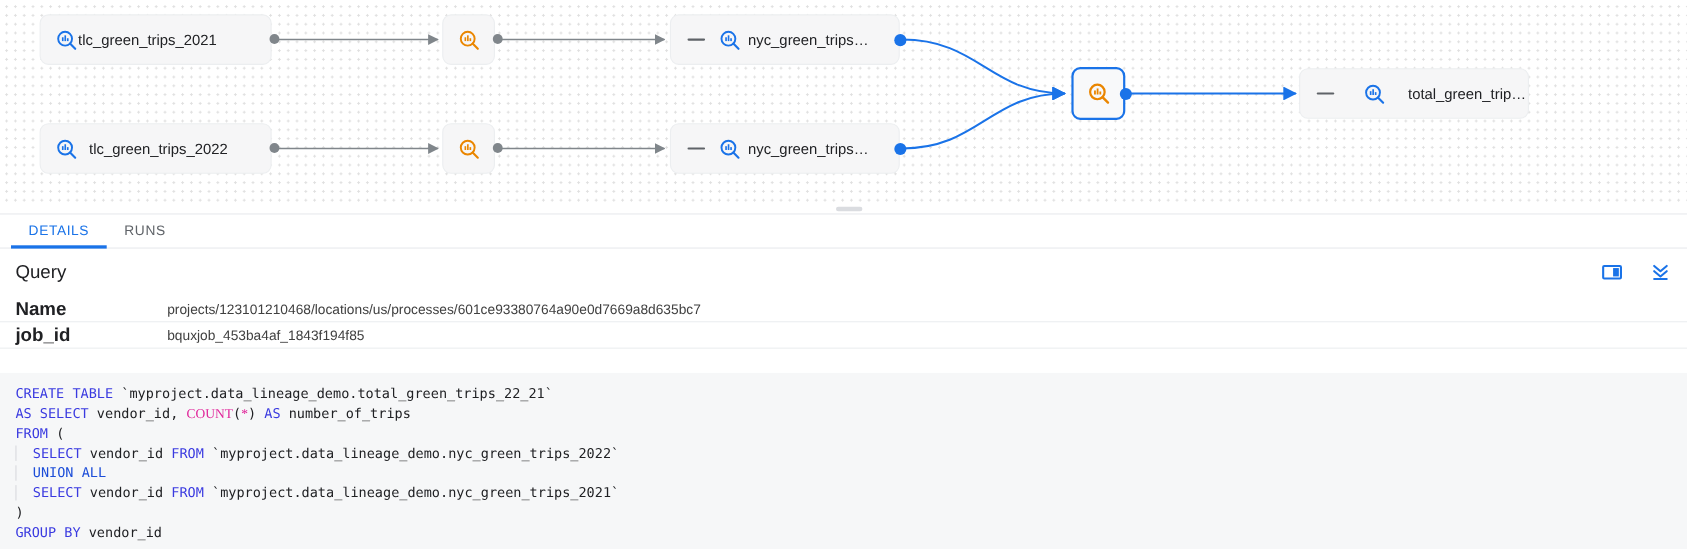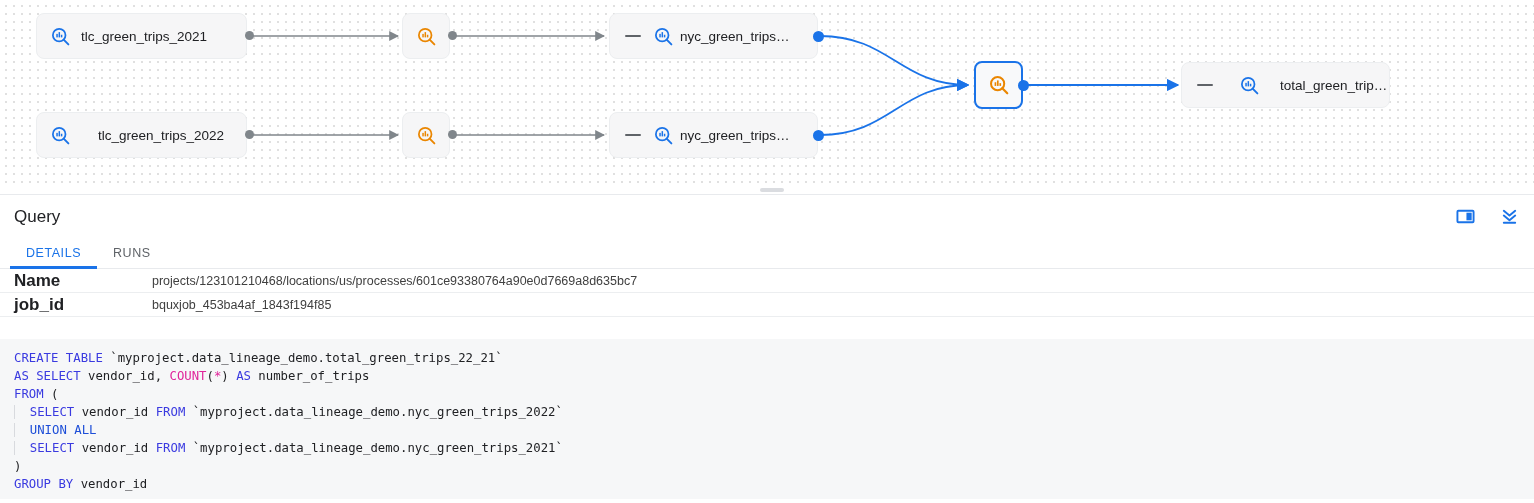--- a/index.html
+++ b/index.html
@@ -125,21 +125,21 @@
   }
   .sql-line {
     font-family: "DejaVu Sans Mono", monospace;
     font-size: 12.3px;
     line-height: 18px;
     color: #202124;
     white-space: pre;
     padding-left: 14px;
   }
   .kw  { color: #3a3ae0; }
-  .fn  { color: #e0249a; }
+  .fn  { color: #e0249a; font-family: Liberation Serif, serif; }
   .mut { color: #1d4ed8; }
   .ind { border-left: 1px solid #d8dade; }
 </style>
 </head>
 <body>
 
 <div id="lineage-canvas">
 
   <svg id="edge-layer">
     <defs>
@@ -156,35 +156,35 @@
 
     <line x1="250" y1="135" x2="398" y2="135" stroke="#80868b" stroke-width="1.4" marker-end="url(#arrG)"></line>
     <line x1="455" y1="135" x2="604" y2="135" stroke="#80868b" stroke-width="1.4" marker-end="url(#arrG)"></line>
 
     <path d="M 820 36 C 890 36 900 85 968 85" fill="none" stroke="#1a73e8" stroke-width="1.8" marker-end="url(#arrB)"></path>
     <path d="M 820 135 C 890 135 900 85 968 85" fill="none" stroke="#1a73e8" stroke-width="1.8" marker-end="url(#arrB)"></path>
 
     <line x1="1026" y1="85" x2="1178" y2="85" stroke="#1a73e8" stroke-width="1.8" marker-end="url(#arrB)"></line>
   </svg>
 
-  <div class="node" style="left:36px; top:13px; width:211px; height:46px; padding-left:12px; gap:10px;">
+  <div class="node" style="left:36px; top:13px; width:211px; height:46px; padding-left:12px; ">
     <span class="icon-wrap">
       <svg width="21" height="21" viewBox="0 0 24 24">
         <circle cx="10.5" cy="10.5" r="7.2" fill="none" stroke="#1a73e8" stroke-width="2"></circle>
         <line x1="15.6" y1="15.6" x2="21" y2="21" stroke="#1a73e8" stroke-width="2.2" stroke-linecap="round"></line>
         <rect x="7.2" y="9" width="1.7" height="4" fill="#1a73e8"></rect>
         <rect x="9.8" y="7" width="1.7" height="6" fill="#1a73e8"></rect>
         <rect x="12.4" y="10" width="1.7" height="3" fill="#1a73e8"></rect>
       </svg>
     </span>
     <span class="node-label">tlc_green_trips_2021</span>
   </div>
   <div class="port gray" style="left:245px; top:31px;"></div>
 
-  <div class="node" style="left:36px; top:112px; width:211px; height:46px; padding-left:12px; gap:27px;">
+  <div class="node" style="left:36px; top:112px; width:211px; height:46px; padding-left:12px; gap:10px;">
     <span class="icon-wrap">
       <svg width="21" height="21" viewBox="0 0 24 24">
         <circle cx="10.5" cy="10.5" r="7.2" fill="none" stroke="#1a73e8" stroke-width="2"></circle>
         <line x1="15.6" y1="15.6" x2="21" y2="21" stroke="#1a73e8" stroke-width="2.2" stroke-linecap="round"></line>
         <rect x="7.2" y="9" width="1.7" height="4" fill="#1a73e8"></rect>
         <rect x="9.8" y="7" width="1.7" height="6" fill="#1a73e8"></rect>
         <rect x="12.4" y="10" width="1.7" height="3" fill="#1a73e8"></rect>
       </svg>
     </span>
     <span class="node-label">tlc_green_trips_2022</span>
@@ -279,45 +279,45 @@
     </span>
     <span class="node-label">total_green_trip…</span>
   </div>
 </div>
 
 <div id="splitter">
   <div id="drag-handle"></div>
 </div>
 
 <div id="query-panel">
+
+  <div id="tabs">
+    <div class="tab active">DETAILS</div>
+    <div class="tab">RUNS</div>
+  </div>
 
   <div id="panel-header">
     <span id="panel-title">Query</span>
     <div id="panel-actions">
       <span class="hdr-icon">
         <svg width="19" height="19" viewBox="0 0 20 20">
           <rect x="1.5" y="4" width="17" height="12" rx="1" fill="none" stroke="#1a73e8" stroke-width="2"></rect>
           <rect x="11" y="6" width="5.5" height="8" fill="#1a73e8"></rect>
         </svg>
       </span>
       <span class="hdr-icon">
         <svg width="19" height="19" viewBox="0 0 20 20">
           <path d="M4 4 L10 9 L16 4" fill="none" stroke="#1a73e8" stroke-width="2" stroke-linecap="round" stroke-linejoin="round"></path>
           <path d="M4 9 L10 14 L16 9" fill="none" stroke="#1a73e8" stroke-width="2" stroke-linecap="round" stroke-linejoin="round"></path>
           <line x1="4" y1="16.5" x2="16" y2="16.5" stroke="#1a73e8" stroke-width="2" stroke-linecap="round"></line>
         </svg>
       </span>
     </div>
   </div>
 
-  <div id="tabs">
-    <div class="tab active">DETAILS</div>
-    <div class="tab">RUNS</div>
-  </div>
-
   <div>
     <div class="kv-row">
       <div class="kv-key">Name</div>
       <div class="kv-val">projects/123101210468/locations/us/processes/601ce93380764a90e0d7669a8d635bc7</div>
     </div>
     <div class="kv-row">
       <div class="kv-key">job_id</div>
       <div class="kv-val">bquxjob_453ba4af_1843f194f85</div>
     </div>
   </div>

